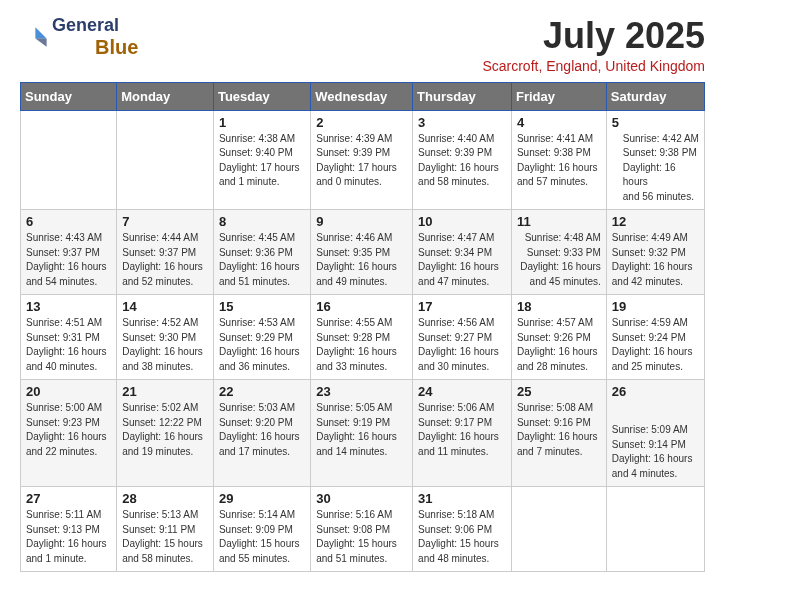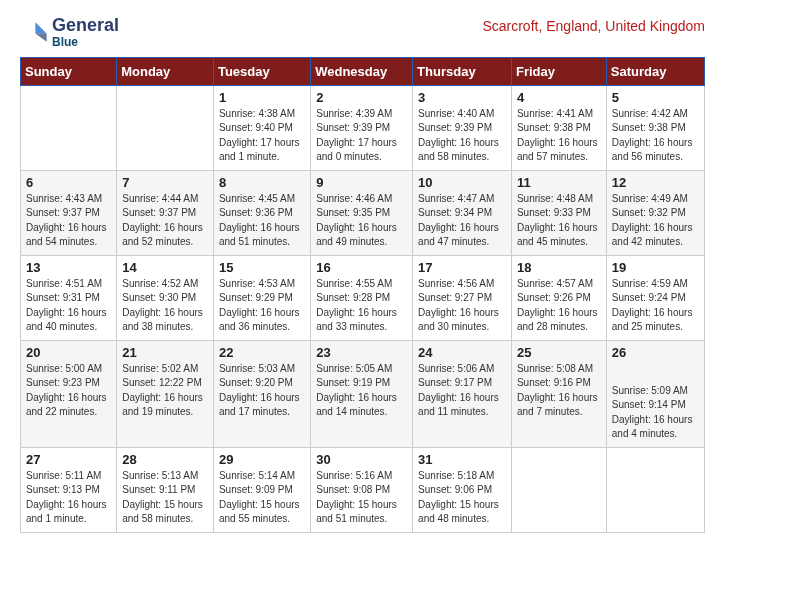--- a/index.html
+++ b/index.html
@@ -28,23 +28,24 @@
       display: flex;
       flex-direction: column;
       line-height: 1.1;
     }
     .logo-general {
       font-size: 18px;
       font-weight: bold;
       color: #2c3e6b;
     }
     .logo-blue {
-      font-size: 12px;
-      font-weight: bold;
-      color: #0c4a6e;
+      font-size: 20px;
+      font-weight: bold;
+      color: #a16207;
+      margin-left: 43px;
     }
     .logo-icon {
       width: 28px;
       height: 28px;
     }
     .title-block {
       text-align: right;
     }
     .month-title {
       font-size: 36px;
@@ -56,21 +57,21 @@
       font-size: 14px;
       color: #b91c1c;
       margin-top: 2px;
     }
     .calendar {
       width: 100%;
       border-collapse: collapse;
       border: 1px solid #bbb;
     }
     .calendar th {
-      background: #7f1d1d;
+      background: #737373;
       color: #fff;
       font-size: 13px;
       font-weight: bold;
       padding: 6px 4px;
       text-align: left;
       border: 1px solid #2a5aaf;
     }
     .calendar td {
       width: 108px;
       vertical-align: top;
@@ -109,20 +110,21 @@
       <svg class="logo-icon" viewBox="0 0 40 40">
         <polygon points="22,6 38,22 22,22" fill="#4a90d9"></polygon>
         <polygon points="22,22 38,22 38,34" fill="#2c3e6b" opacity="0.7"></polygon>
       </svg>
       <div class="logo-text">
         <span class="logo-general">General</span>
         <span class="logo-blue">Blue</span>
       </div>
     </div>
     <div class="title-block">
+      <div class="month-title">July 2025</div>
       <div class="location">Scarcroft, England, United Kingdom</div>
     </div>
   </div>
 
   <table class="calendar">
     <thead>
       <tr>
       <th>Sunday</th>
           <th>Monday</th>
           <th>Tuesday</th>
@@ -159,21 +161,21 @@
           </td>
           <td>
             <span class="day-num">4</span>
             <div class="cell-content" style="white-space: pre-line;">Sunrise: 4:41 AM
 Sunset: 9:38 PM
 Daylight: 16 hours
 and 57 minutes.</div>
           </td>
           <td>
             <span class="day-num">5</span>
-            <div class="cell-content" style="white-space: pre-line;">Sunrise: 4:42 AM
+            <div class="cell-content" style="white-space: pre-line; margin-left: 11px;">Sunrise: 4:42 AM
 Sunset: 9:38 PM
 Daylight: 16 hours
 and 56 minutes.</div>
           </td>
         </tr>
         <tr>
           <td>
             <span class="day-num">6</span>
             <div class="cell-content" style="white-space: pre-line;">Sunrise: 4:43 AM
 Sunset: 9:37 PM
@@ -203,21 +205,21 @@
           </td>
           <td>
             <span class="day-num">10</span>
             <div class="cell-content" style="white-space: pre-line;">Sunrise: 4:47 AM
 Sunset: 9:34 PM
 Daylight: 16 hours
 and 47 minutes.</div>
           </td>
           <td>
             <span class="day-num">11</span>
-            <div class="cell-content" style="white-space: pre-line;">Sunrise: 4:48 AM
+            <div class="cell-content" style="white-space: pre-line; text-align: right;">Sunrise: 4:48 AM
 Sunset: 9:33 PM
 Daylight: 16 hours
 and 45 minutes.</div>
           </td>
           <td>
             <span class="day-num">12</span>
             <div class="cell-content" style="white-space: pre-line;">Sunrise: 4:49 AM
 Sunset: 9:32 PM
 Daylight: 16 hours
 and 42 minutes.</div>

